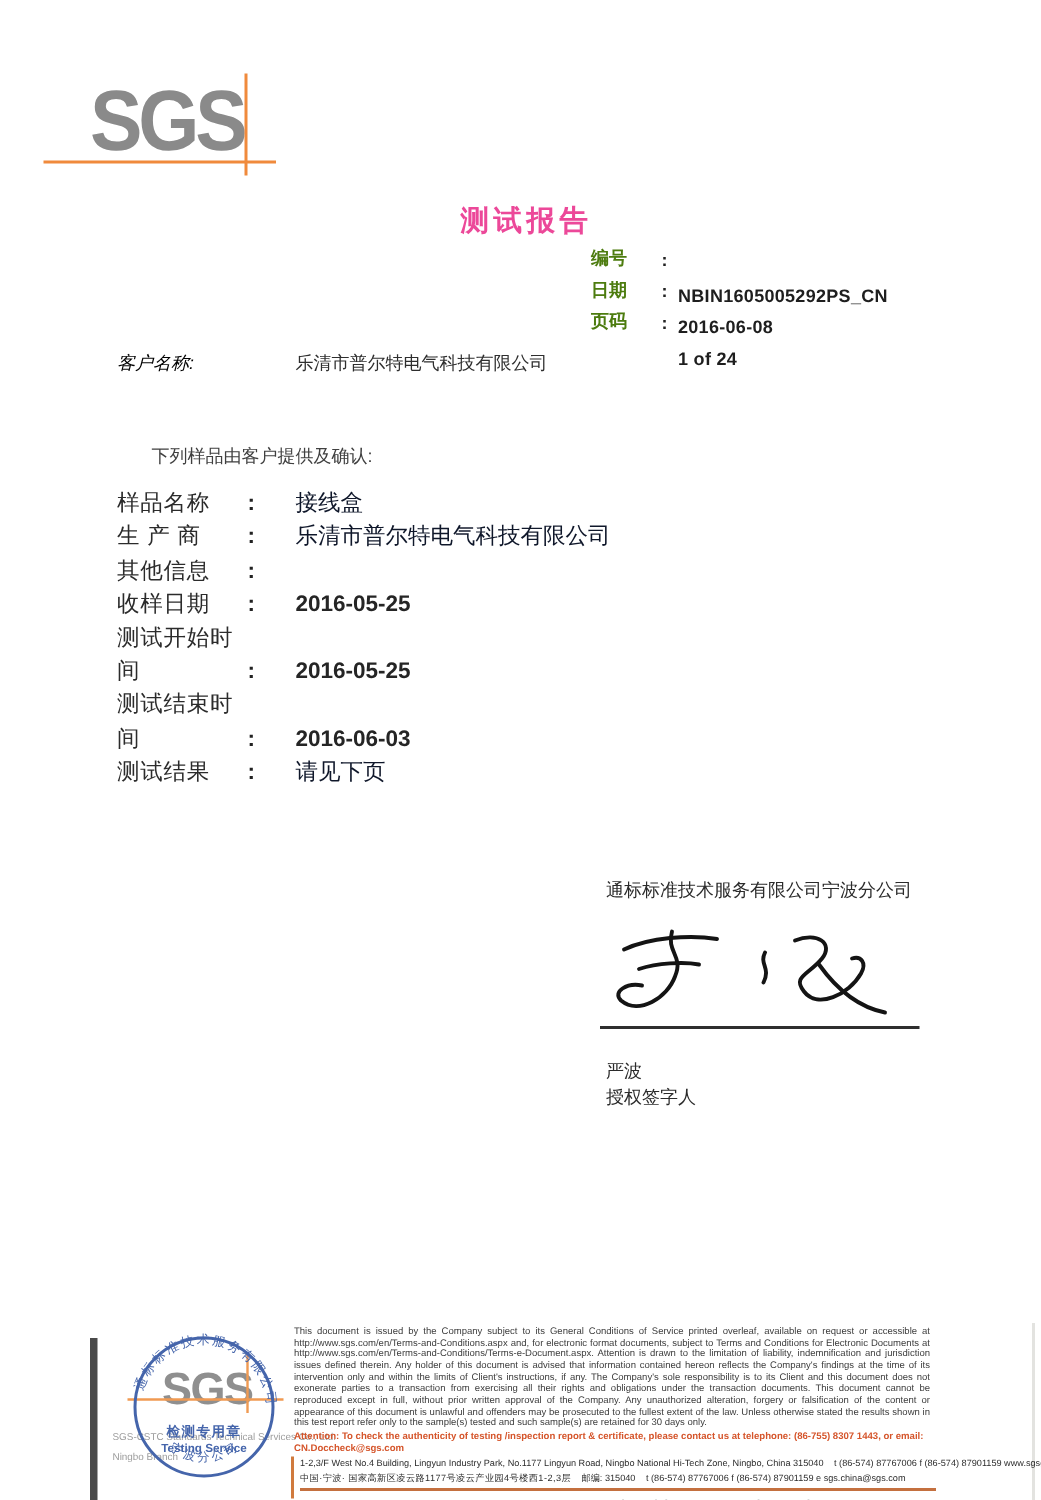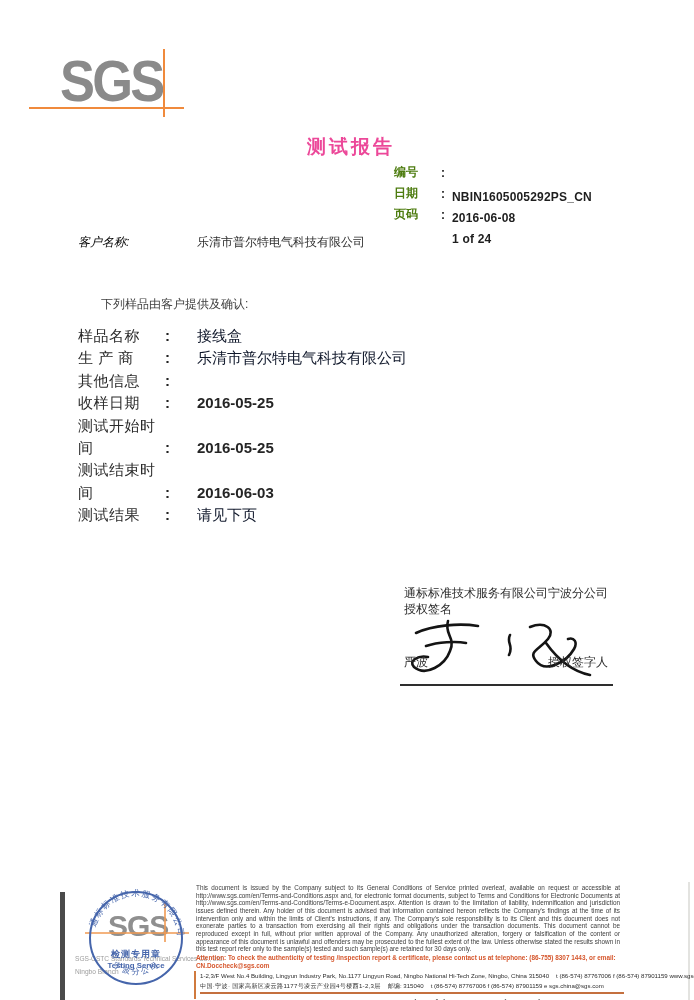--- a/index.html
+++ b/index.html
@@ -40,21 +40,21 @@
   .s-label{width:87px;color:#2b2b2b;letter-spacing:.5px;}
   .s-colon{width:32px;font-weight:bold;color:#222;}
   .s-value{color:#0f172a;}
   .s-value.bold{font-weight:bold;color:#252525;}
   .s-value div{line-height:22.4px;}
 
   
   .sig-company{left:404px;top:585px;font-size:12px;color:#2b2b2b;line-height:16px;width:230px;}
   .sig-svg{left:398px;top:613px;}
   .sig-rule{left:400px;top:684px;width:213px;height:2px;background:#2e2e2e;}
-  .sig-names{left:404px;top:654px;width:204px;display:flex;justify-content:space-between;font-size:12px;color:#2b2b2b;}
+  .sig-names{left:404px;top:706px;width:204px;display:flex;justify-content:space-between;font-size:12px;color:#2b2b2b;flex-direction:column;}
 
   
   .scan-bar{left:60px;top:892px;width:5px;height:108px;background:#4a4a4a;}
   .edge-line{left:688px;top:882px;width:2px;height:118px;background:#e3e3e0;}
 
   .footer-left{left:75px;top:884px;width:126px;height:116px;}
   .fl-company{position:absolute;left:0px;top:70px;width:200px;font-size:6.6px;color:#9d9d9d;line-height:9px;white-space:nowrap;}
   .fl-branch{position:absolute;left:0px;top:84px;font-size:6.6px;color:#9d9d9d;white-space:nowrap;}
   .stamp-svg{position:absolute;left:0;top:0;}
 
@@ -136,21 +136,20 @@
   </div>
   <div class="s-row">
     <span class="s-label">测试结果</span>
     <span class="s-colon">:</span>
     <span class="s-value">请见下页</span>
   </div>
 </div>
 
 <div class="abs sig-company">
   <div>通标标准技术服务有限公司宁波分公司</div>
-  <div>授权签名</div>
 </div>
 
 <svg class="abs sig-svg" width="210" height="72" viewBox="0 0 210 72">
   <g fill="none" stroke="#141414" stroke-width="2.6" stroke-linecap="round" stroke-linejoin="round">
     <path d="M18,20 C35,12 62,10 80,13"></path>
     <path d="M50,8 C46,22 58,24 52,38 C47,52 28,64 16,54 C10,48 20,42 30,44"></path>
     <path d="M28,33 C40,29 58,28 68,30"></path>
     <path d="M112,22 C108,30 116,32 111,42"></path>
     <path d="M132,14 C147,8 158,16 150,26 C141,37 130,38 138,48 C147,60 168,50 176,36 C180,29 176,24 170,26"></path>
     <path d="M148,30 C158,44 172,58 192,62"></path>

